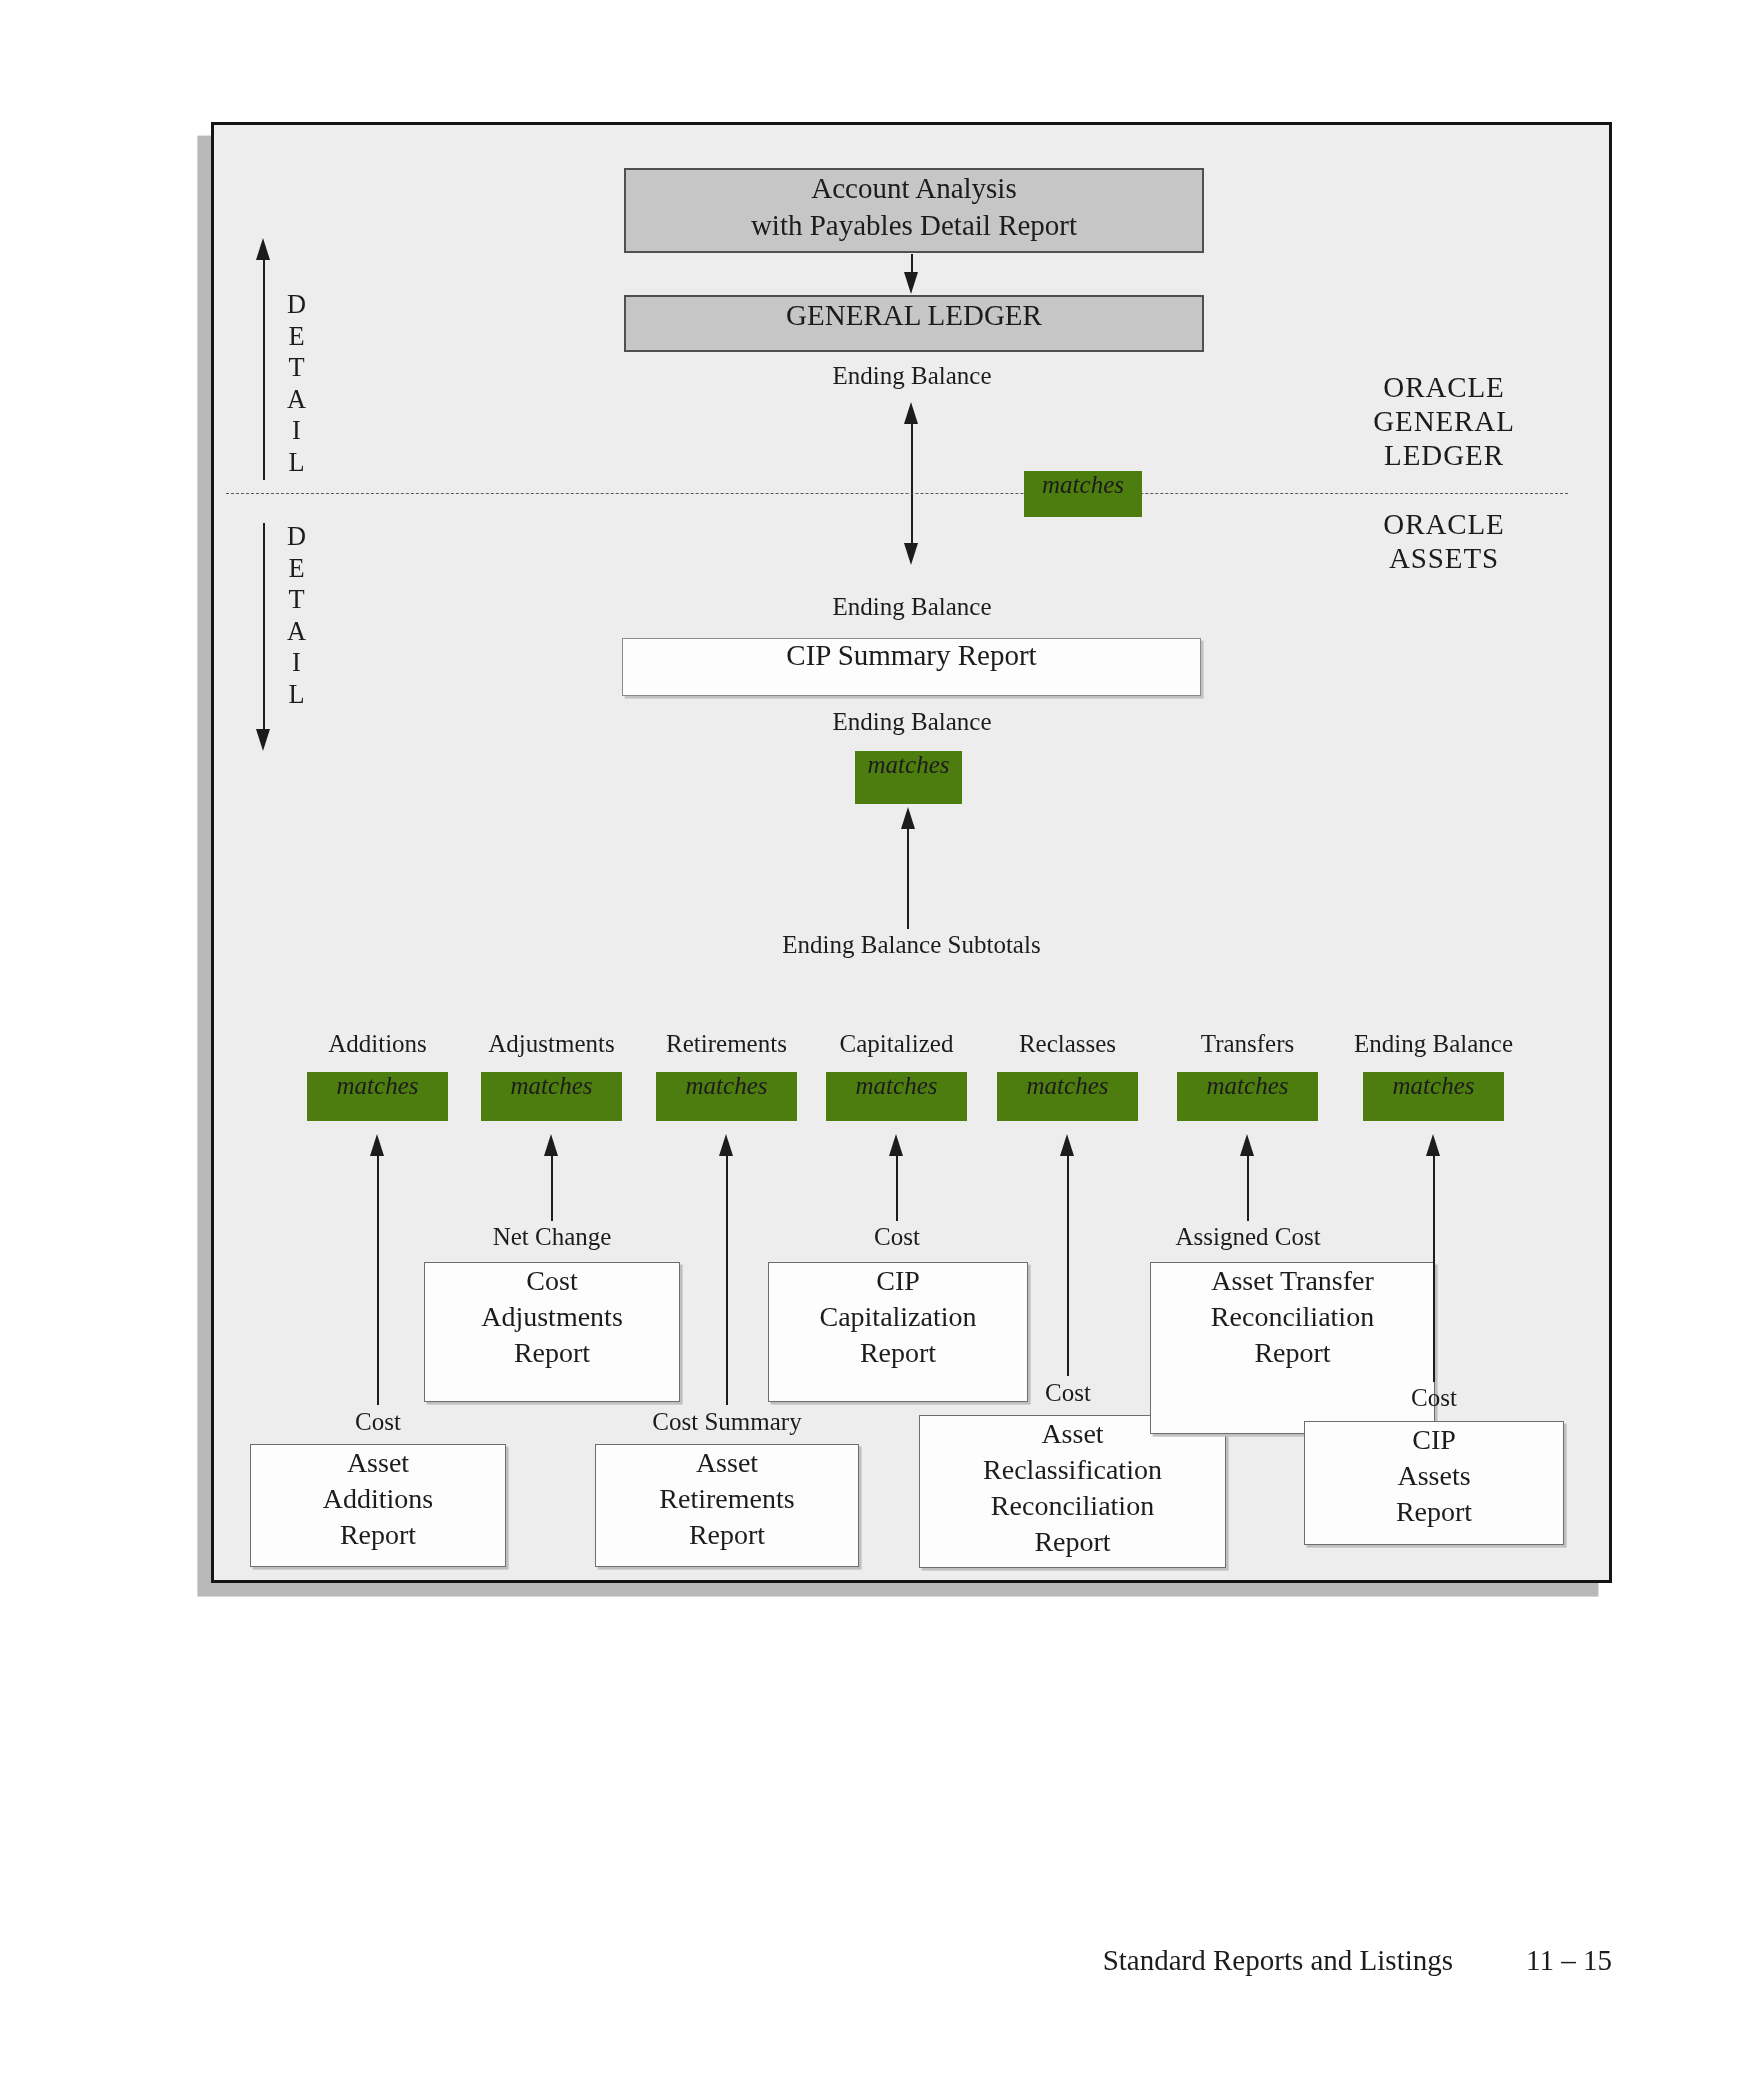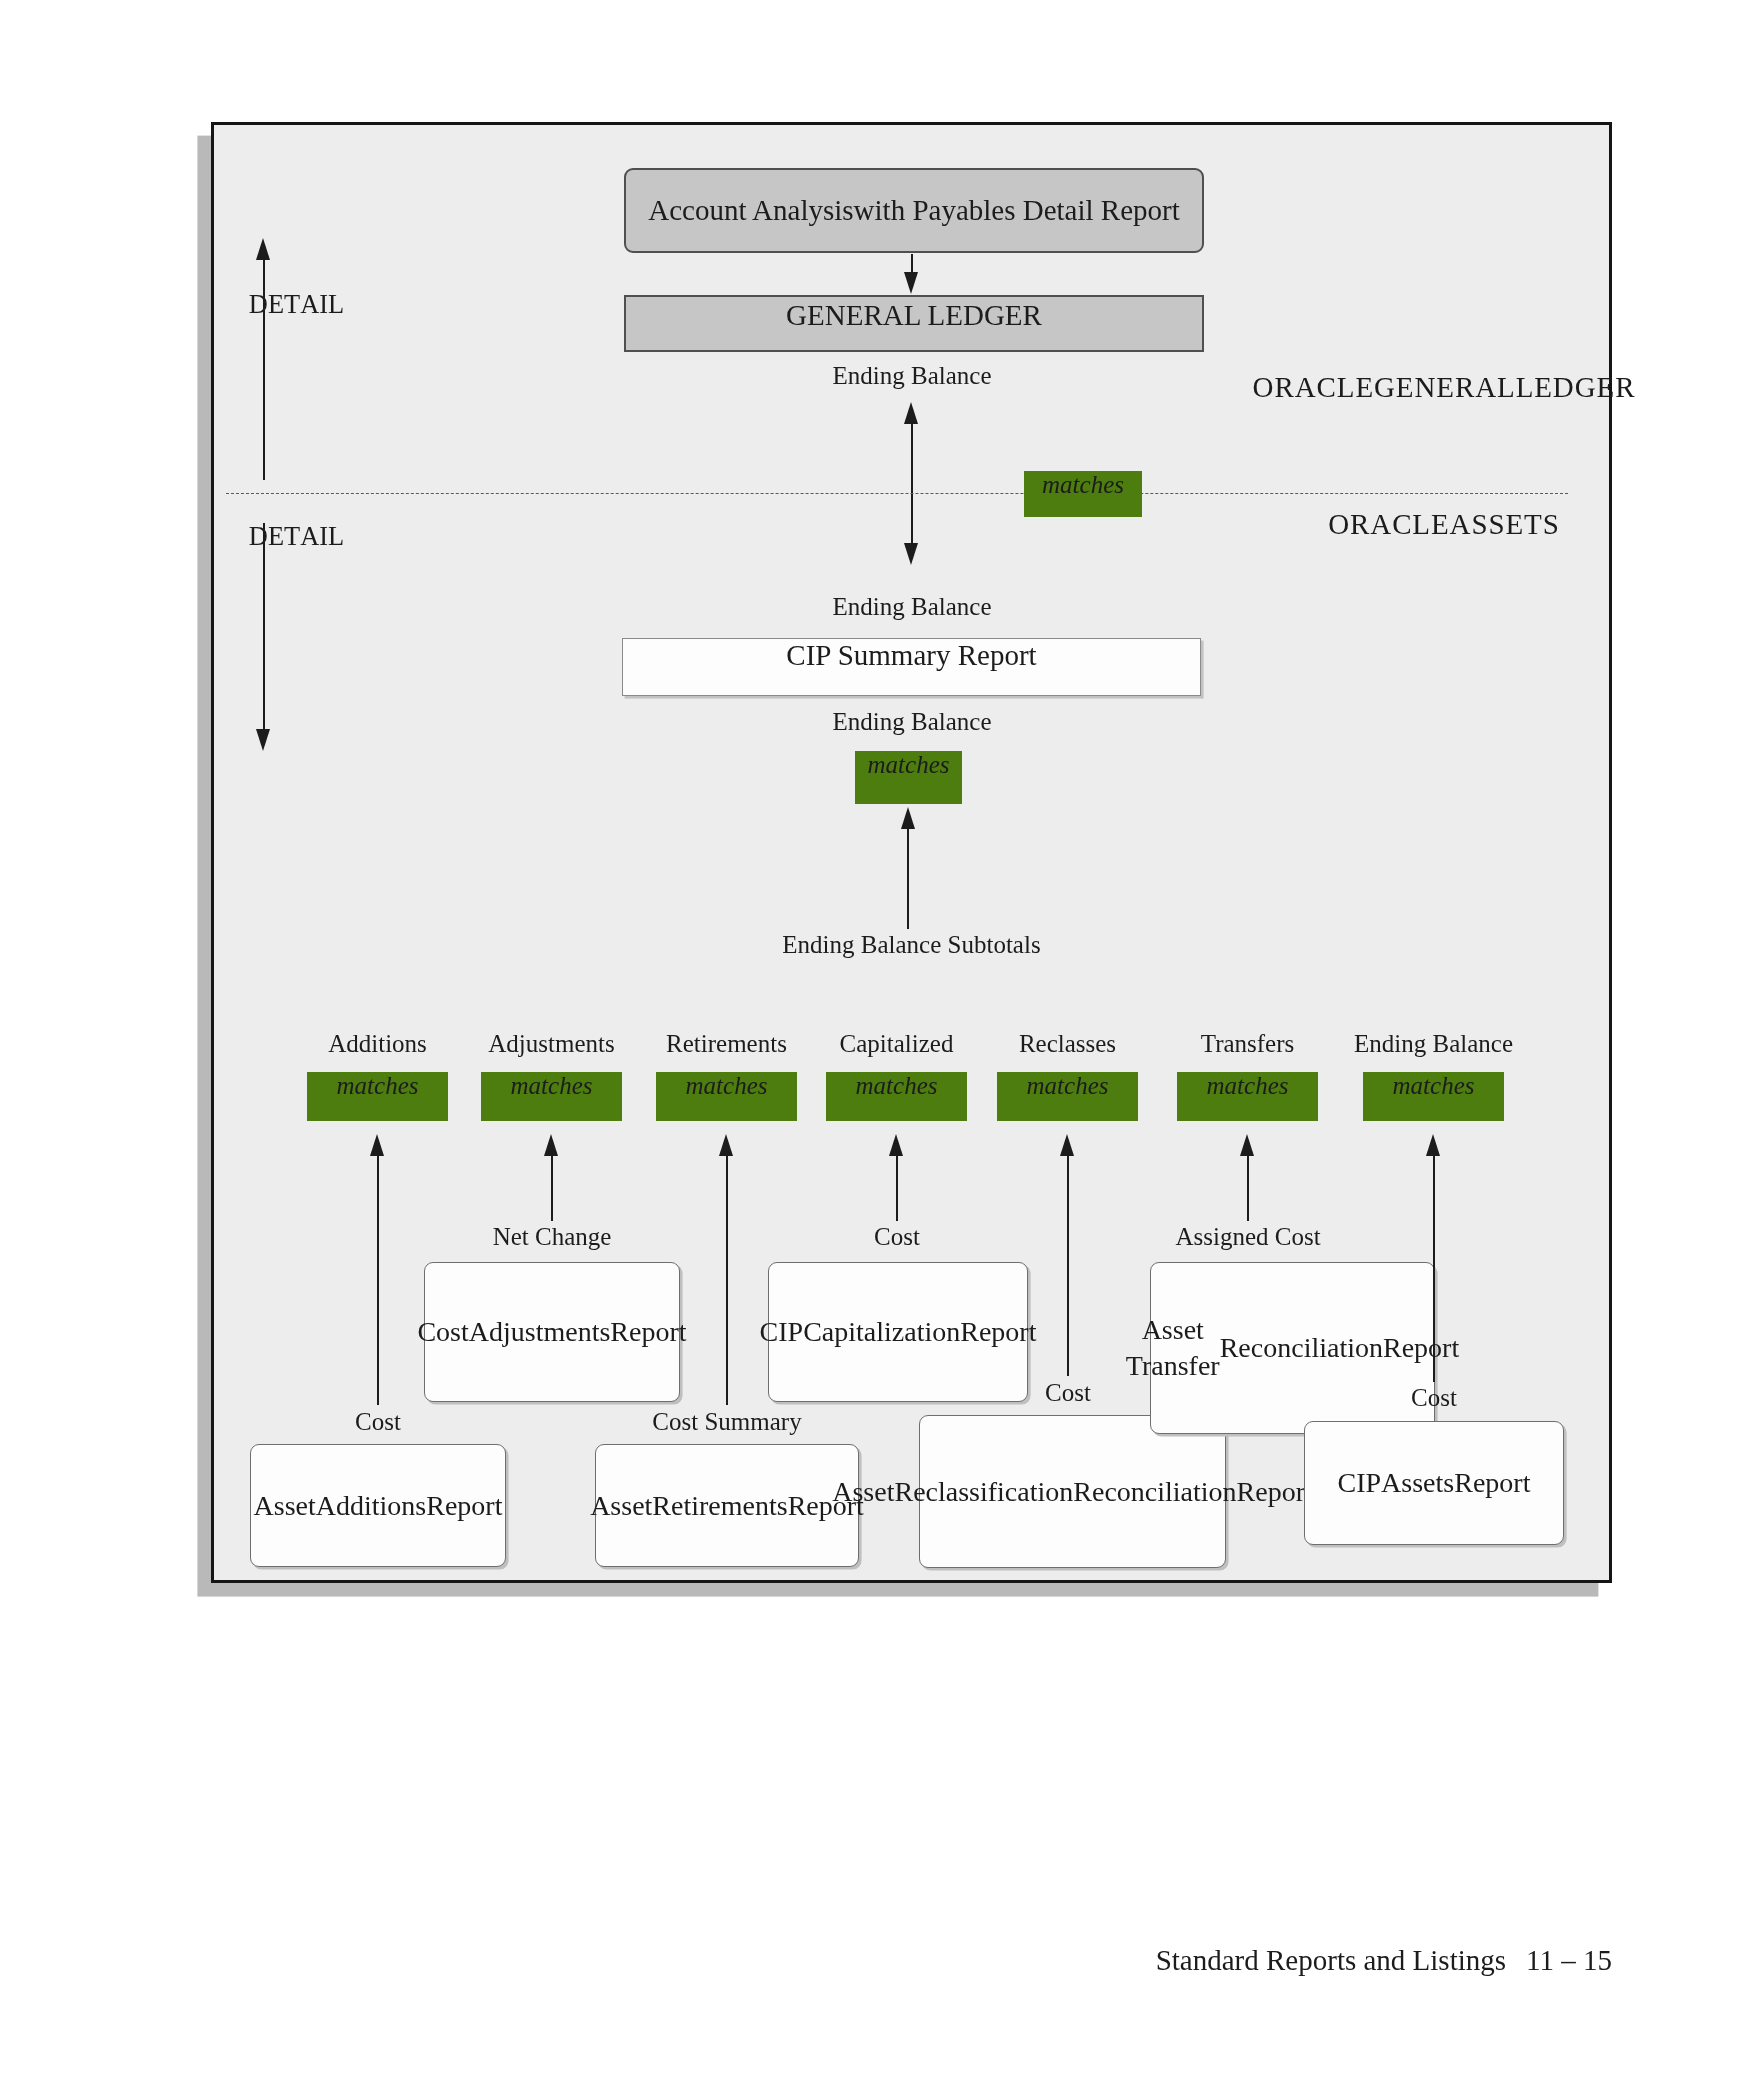--- a/index.html
+++ b/index.html
@@ -3,41 +3,41 @@
 <meta charset="utf-8">
 <style>
   html,body{margin:0;padding:0;background:#ffffff;}
   .canvas{position:relative;width:1744px;height:2094px;background:#ffffff;
           font-family:"Liberation Serif","DejaVu Serif",serif;color:#1c1c1c;}
   .frame{position:absolute;left:211px;top:122px;width:1401px;height:1461px;
          background:#ededed;border:3.4px solid #151515;box-sizing:border-box;
          box-shadow:-13.6px 13.6px 0 #b9b9b9;}
   .abs{position:absolute;}
   .ctr{display:flex;align-items:flex-start;justify-content:center;text-align:center;}
-  .col{display:flex;align-items:center;justify-content:center;text-align:center;border-radius:9px;}
+  .col{display:flex;flex-direction:column;align-items:center;justify-content:flex-start;text-align:center;}
   .graybox{background:#c6c6c6;border:2.6px solid #4f4f4f;box-sizing:border-box;
            font-size:29px;line-height:37px;}
   .whitebox{background:#fdfdfd;border:1.7px solid #8a8a8a;box-sizing:border-box;
             box-shadow:2.6px 2.6px 0 #c2c2c2;font-size:29px;}
   .reportbox{background:#fdfdfd;border:1.7px solid #6e6e6e;box-sizing:border-box;
              box-shadow:2.6px 2.6px 0 #bfbfbf;font-size:28px;line-height:36px;}
   .matches{background:#4d7c0f;font-style:italic;font-size:25px;}
   .lbl{font-size:25px;white-space:nowrap;}
   .hdr{font-size:25px;white-space:nowrap;}
   .vline{position:absolute;width:1.7px;background:#1c1c1c;}
   .ah-up{position:absolute;width:0;height:0;
          border-left:7.7px solid transparent;border-right:7.7px solid transparent;
          border-bottom:22px solid #1c1c1c;}
   .ah-down{position:absolute;width:0;height:0;
            border-left:7.7px solid transparent;border-right:7.7px solid transparent;
            border-top:22px solid #1c1c1c;}
   .dashed{position:absolute;border-top:1.7px dashed #5a5a5a;height:0;}
   .vletters{font-size:26.4px;line-height:31.5px;letter-spacing:0;}
   .oracle{font-size:29px;line-height:34px;letter-spacing:0.9px;white-space:nowrap;}
-  .footer{position:absolute;top:1944px;right:132px;display:flex;gap:20px;
+  .footer{position:absolute;top:1944px;right:132px;display:flex;gap:73px;
           font-size:29px;}
 </style>
 </head>
 <body>
 
 <div class="canvas">
   <div class="frame">
 
     <span class="ah-up abs" style="left:42px;top:113px;"></span>
     <div class="vline" style="left:49px;top:135px;height:220px;"></div>

